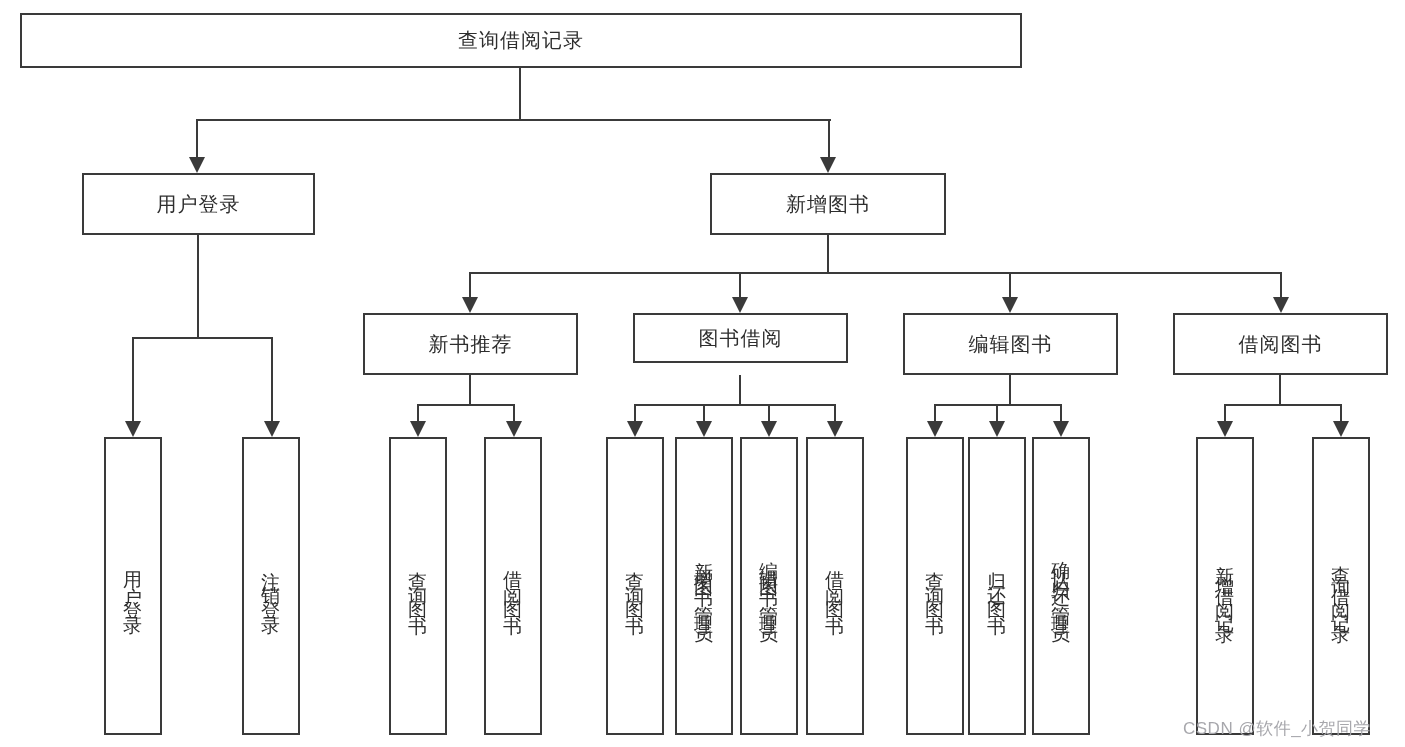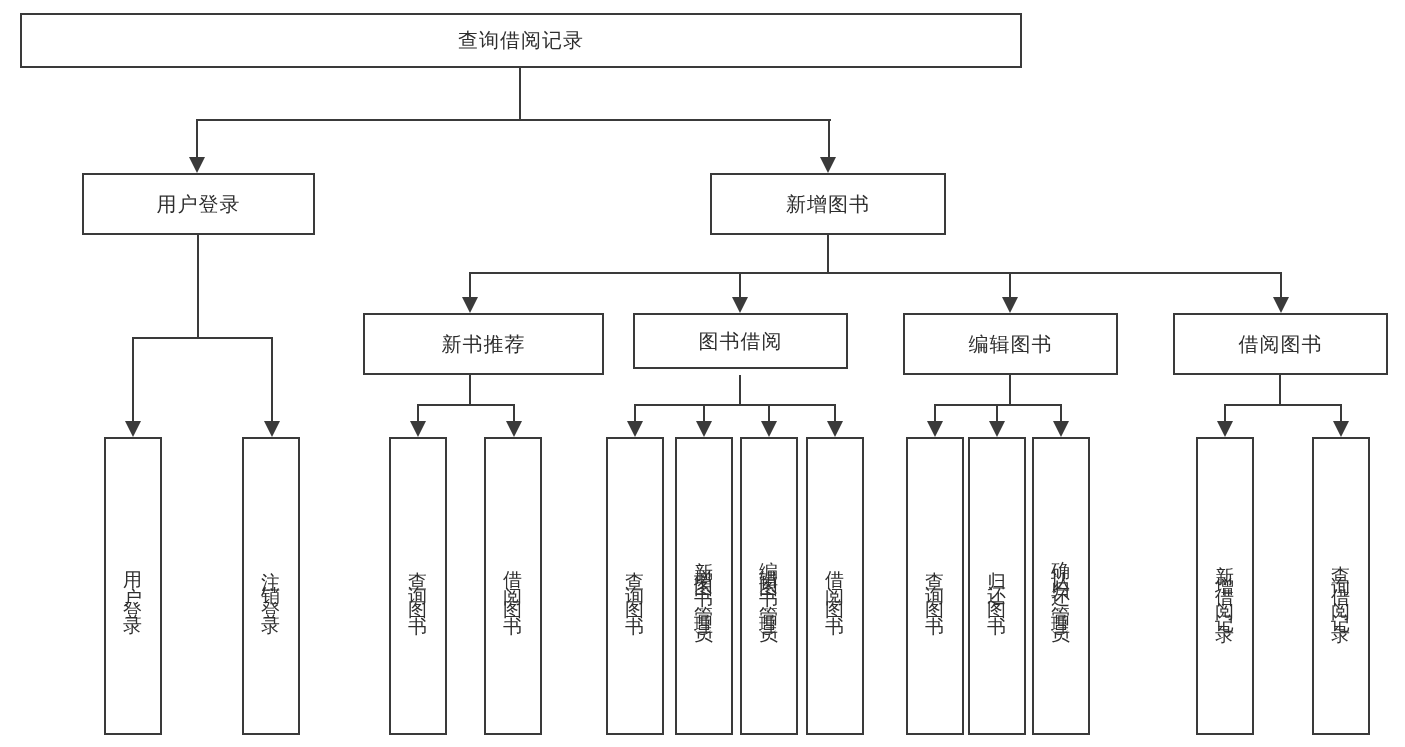--- a/index.html
+++ b/index.html
@@ -83,22 +83,22 @@
   <div class="line" style="left:469px; top:272px; width:813px; height:2px;"></div>
   <div class="line" style="left:469px; top:272px; width:2px; height:27px;"></div>
   <div class="line" style="left:739px; top:272px; width:2px; height:27px;"></div>
   <div class="line" style="left:1009px; top:272px; width:2px; height:27px;"></div>
   <div class="line" style="left:1280px; top:272px; width:2px; height:27px;"></div>
   <div class="arrow" style="left:462px; top:297px;"></div>
   <div class="arrow" style="left:732px; top:297px;"></div>
   <div class="arrow" style="left:1002px; top:297px;"></div>
   <div class="arrow" style="left:1273px; top:297px;"></div>
 
-  <div class="box" style="left:363px; top:313px; width:241px; height:62px;">新书推荐</div>
-  <div class="box" style="left:633px; top:313px; width:215px; height:56px;">图书借阅</div>
+  <div class="box" style="left:363px; top:313px; width:215px; height:62px;">新书推荐</div>
+  <div class="box" style="left:633px; top:313px; width:215px; height:50px;">图书借阅</div>
   <div class="box" style="left:903px; top:313px; width:215px; height:62px;">编辑图书</div>
   <div class="box" style="left:1173px; top:313px; width:215px; height:62px;">借阅图书</div>
 
   <div class="line" style="left:469px; top:375px; width:2px; height:31px;"></div>
   <div class="line" style="left:417px; top:404px; width:98px; height:2px;"></div>
   <div class="line" style="left:417px; top:404px; width:2px; height:19px;"></div>
   <div class="line" style="left:513px; top:404px; width:2px; height:19px;"></div>
   <div class="arrow" style="left:410px; top:421px;"></div>
   <div class="arrow" style="left:506px; top:421px;"></div>
 
@@ -166,14 +166,15 @@
     <span>确认归还（管理员）</span>
   </div>
 
   <div class="box leaf med" style="left:1196px; top:437px; width:58px; height:298px;">
     <span>新增借阅记录</span>
   </div>
   <div class="box leaf med" style="left:1312px; top:437px; width:58px; height:298px;">
     <span>查询借阅记录</span>
   </div>
 
+  <div class="watermark">CSDN @软件_小贺同学</div>
 
 </div>
 
 </body></html>

